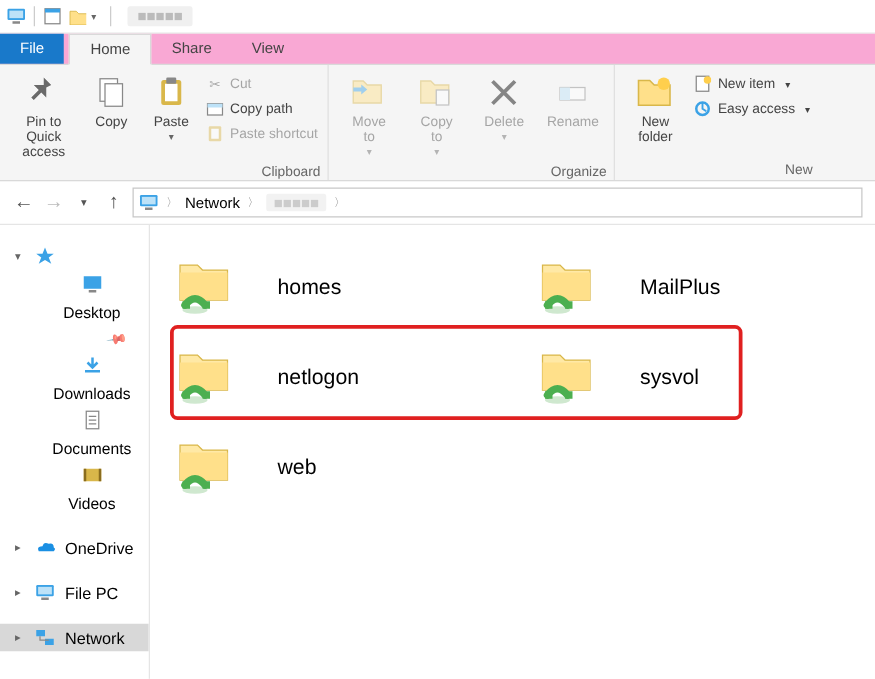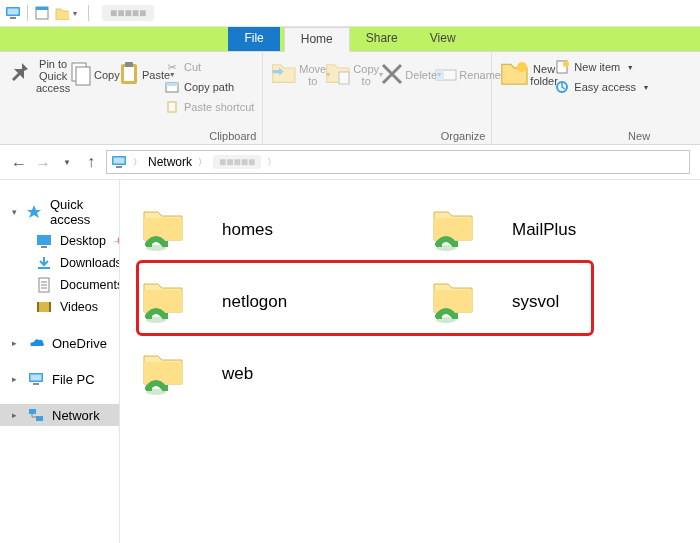--- a/index.html
+++ b/index.html
@@ -21,25 +21,24 @@
     padding: 0 4px;
     gap: 2px;
   }
   .tb-icon { display: inline-flex; align-items: center; justify-content: center; width: 18px; height: 18px; }
   .tb-sep { width: 1px; height: 16px; background: #ccc; margin: 0 3px; }
   .tb-chev { width: 10px; color: #666; font-size: 8px; }
   .tb-title { margin-left: 8px; color: #bbb; background:#f0f0f0; padding:1px 8px; border-radius:2px; }
   
   .tabs {
     height: 24px;
-    background: #bef264;
+    background: #f9a8d4;
     display: flex;
     align-items: stretch;
     border-bottom: 1px solid #d9d9d9;
-    justify-content: center;
   }
   .tab {
     padding: 4px 16px 0 16px;
     font-size: 12px;
     color: #444;
     cursor: default;
   }
   .tab.file {
     background: #1979ca;
     color: #fff;
@@ -67,21 +66,21 @@
     padding: 4px 6px 2px 6px;
   }
   .rgroup .btns { display: flex; align-items: flex-start; gap: 2px; }
   .rgroup .grouplabel {
     text-align: right;
     font-size: 11px;
     color: #666;
     padding-top: 2px;
   }
   .bigbtn {
-    display: flex; flex-direction: row; align-items: center;
+    display: flex; flex-direction: column; align-items: center;
     width: 54px; padding: 2px 2px;
     text-align: center; font-size: 11px; line-height: 12px;
     color: #444;
   }
   .bigbtn .ico { width: 32px; height: 32px; display:flex; align-items:center; justify-content:center; margin-bottom: 2px; }
   .bigbtn .chev { font-size: 8px; color: #666; }
   .minirow { display:flex; align-items:center; gap:4px; font-size:11px; color:#444; padding:1px 2px;}
   .minirow .mico { width:16px; height:16px; display:flex; align-items:center; justify-content:center;}
   .stacked { display:flex; flex-direction:column; gap:2px; padding-top:2px;}
   .disabled { opacity: 0.45; }
@@ -111,21 +110,21 @@
     padding: 10px 0 0 0;
     overflow:hidden;
   }
   .side-item {
     display:flex; align-items:center; gap:8px;
     padding: 3px 8px 3px 22px;
     font-size: 12.5px;
     color:#000;
   }
   .side-item.head { padding-left:12px; font-size:13px; margin-top:4px;}
-  .side-item.sub { padding-left: 36px; }
+  .side-item.sub { padding-left: 36px; flex-direction: column; }
   .side-item .sico { width:16px; height:16px; display:flex; align-items:center; justify-content:center;}
   .side-item.selected { background:#d8d8d8; }
   .side-item .pin { margin-left:auto; margin-right:10px; color:#888; font-size:11px; transform:rotate(35deg); opacity:0.7;}
   .side-caret { width:10px; color:#666; font-size:9px; margin-right:-2px;}
   .side-spacer { height:10px; }
   
   .content {
     flex:1; position:relative; padding: 14px 0 0 20px;
   }
   .item-row {
@@ -367,21 +366,20 @@
 <div class="body">
 
   <div class="sidebar">
     <div class="side-item head">
       <span class="side-caret">▾</span>
       <span class="sico">
         <svg width="16" height="16">
             <path d="M8 1 l2 5 5 0 -4 3 2 5 -5 -3 -5 3 2 -5 -4 -3 5 0 z" fill="#3ba2e6"></path>
           </svg>
       </span>
-      <span>Quick access</span>
     </div>
     <div class="side-item sub">
       <span class="sico">
           <svg width="16" height="16">
             <rect x="1" y="2" width="14" height="10" fill="#3ba2e6"></rect>
             <rect x="5" y="13" width="6" height="2" fill="#888"></rect>
           </svg>
         </span>
       <span>Desktop</span>
       <span class="pin">📌</span>

